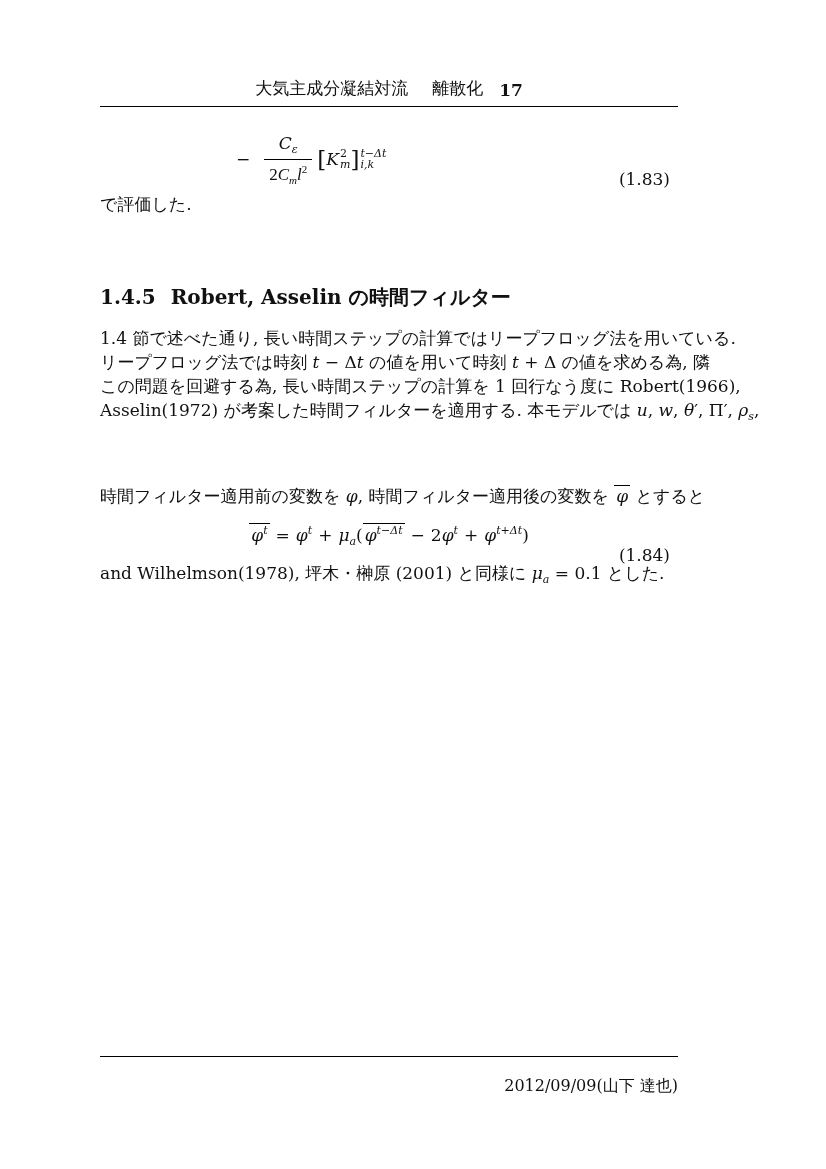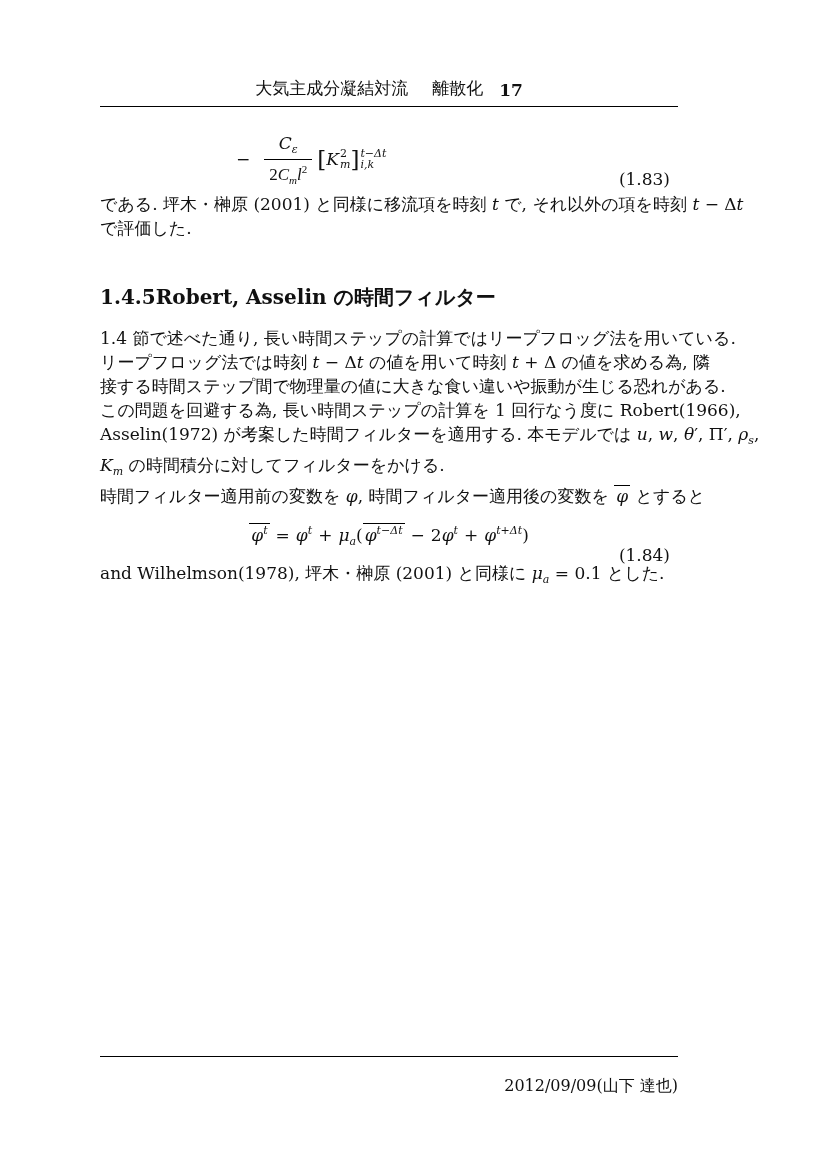--- a/index.html
+++ b/index.html
@@ -25,21 +25,21 @@
     border-top:1.5px solid #000;
     text-align:right; padding-top:19px; font-size:16px;
   }
   
   .para { position:absolute; left:100px; width:610px; line-height:24px; }
   .line { white-space:nowrap; }
   .section-heading {
     position:absolute; left:100px; top:284px;
     font-weight:bold; font-size:20px; white-space:nowrap;
   }
-  .sec-num { }
+  .sec-num { margin-right:15px; }
   
   .mi   { font-style:italic; }
   .msub { font-size:11px; vertical-align:-4px; }
   .msup { font-size:11px; vertical-align:7px; }
   .eq {
     position:absolute; left:100px; width:578px;
     display:flex; align-items:center;
   }
   .eq-label { position:absolute; right:8px; top:50%; transform:translateY(-50%);margin-top:20px; }
   .eq183-body { display:inline-flex; align-items:center; margin-left:136px; }
@@ -84,35 +84,32 @@
       <span class="big">]</span>
       <span class="ss">
         <span class="mi">t−Δt</span>
         <span class="mi">i,k</span>
       </span>
     </span>
     <span class="eq-label">(1.83)</span>
   </div>
 
   <div class="para" style="top:192px;">
-    <div class="line"><span>である. 坪木・榊原 (2001) と同様に移流項を時刻 </span><span class="mi">t</span><span> で, それ以外の項を時刻 </span><span class="mi">t</span><span> − Δ</span><span class="mi">t</span></div>
     <div class="line"><span>で評価した.</span></div>
   </div>
 
   <div class="section-heading">
     <span class="sec-num">1.4.5</span><span>Robert, Asselin の時間フィルター</span>
   </div>
 
   <div class="para" style="top:326px;">
     <div class="line"><span>1.4 節で述べた通り, 長い時間ステップの計算ではリープフロッグ法を用いている.</span></div>
     <div class="line"><span>リープフロッグ法では時刻 </span><span class="mi">t</span><span> − Δ</span><span class="mi">t</span><span> の値を用いて時刻 </span><span class="mi">t</span><span> + Δ の値を求める為, 隣</span></div>
-    <div class="line"><span>接する時間ステップ間で物理量の値に大きな食い違いや振動が生じる恐れがある.</span></div>
     <div class="line"><span>この問題を回避する為, 長い時間ステップの計算を 1 回行なう度に Robert(1966),</span></div>
     <div class="line"><span>Asselin(1972) が考案した時間フィルターを適用する. 本モデルでは </span><span class="mi">u</span><span>, </span><span class="mi">w</span><span>, </span><span class="mi">θ</span><span>′</span><span>, </span><span>Π</span><span>′</span><span>, </span><span class="mi">ρ</span><span class="msub mi">s</span><span>,</span></div>
-    <div class="line"><span class="mi">K</span><span class="msub mi">m</span><span> の時間積分に対してフィルターをかける.</span></div>
   </div>
 
   <div class="para" style="top:484px;">
     <div class="line"><span>時間フィルター適用前の変数を </span><span class="mi">φ</span><span>, 時間フィルター適用後の変数を </span><span class="mi ovl">φ</span><span> とすると</span></div>
   </div>
 
   <div class="eq" style="top:514px; height:42px;">
     <span class="eq184-body">
       <span class="ovl"><span class="mi">φ</span><span class="msup mi">t</span></span><span class="op">=</span><span class="mi">φ</span><span class="msup mi">t</span><span class="op">+</span><span class="mi">μ</span><span class="msub mi">a</span><span>(</span><span class="ovl"><span class="mi">φ</span><span class="msup mi">t−Δt</span></span><span class="op">−</span><span>2</span><span class="mi">φ</span><span class="msup mi">t</span><span class="op">+</span><span class="mi">φ</span><span class="msup mi">t+Δt</span><span>)</span>
     </span>

